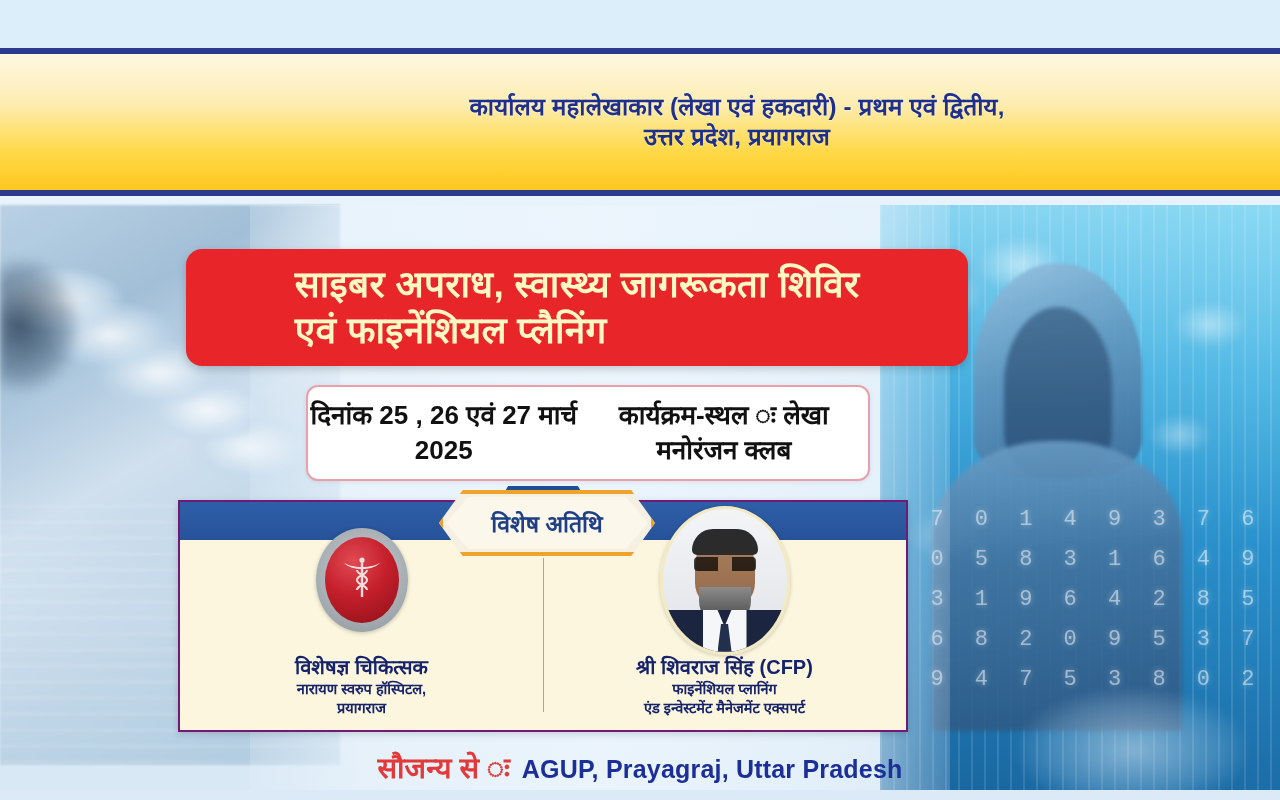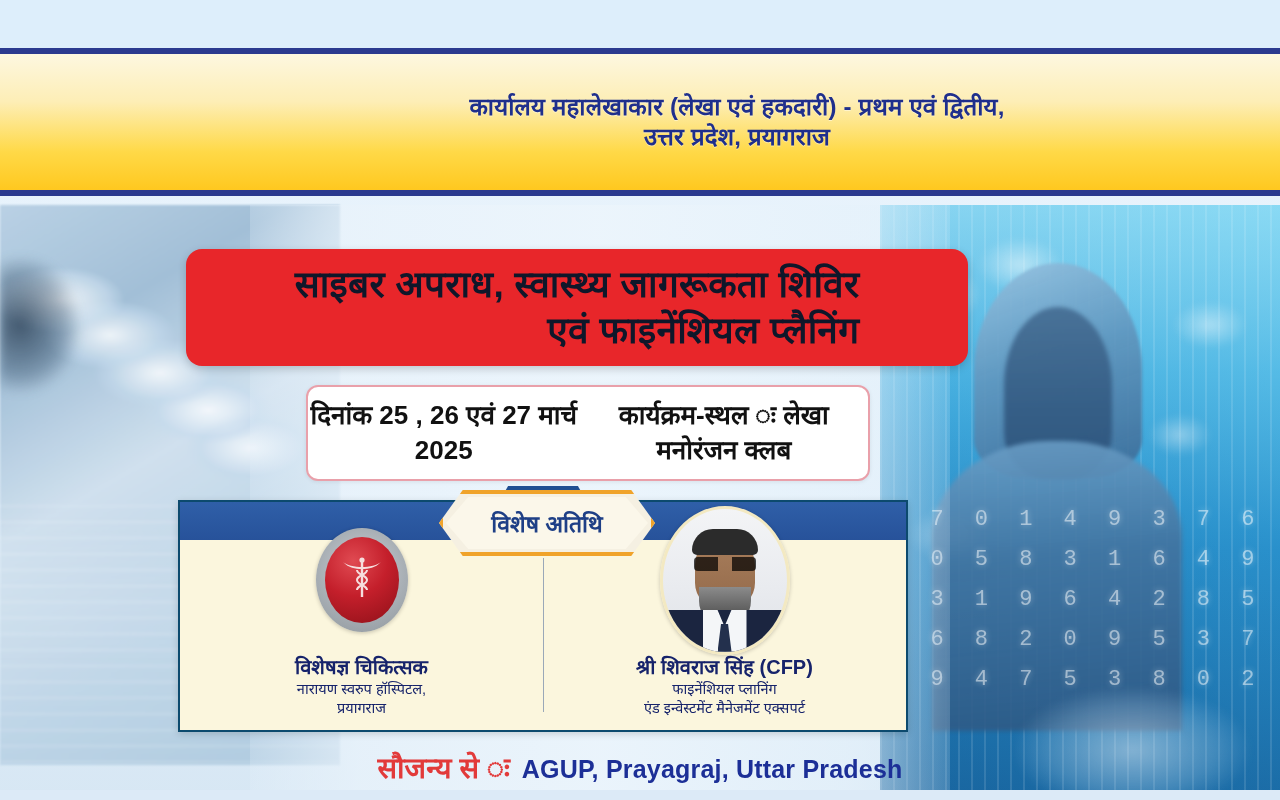--- a/index.html
+++ b/index.html
@@ -187,37 +187,37 @@
   }
 
   
   .title-banner{
     position:absolute;left:186px;top:249px;width:782px;height:117px;
     background:#e8262a;border-radius:16px;
     box-shadow:0 3px 8px rgba(0,0,0,.18);
     display:flex;align-items:center;justify-content:center;
   }
   .title-text{
-    color:#0f172a;font-weight:bold;font-size:37px;line-height:1.22;text-align:right;
+    color:#fef9c3;font-weight:bold;font-size:37px;line-height:1.22;text-align:left;
     letter-spacing:.3px;
   }
 
   
   .date-box{
     position:absolute;left:306px;top:385px;width:560px;height:92px;
     background:#fff;border:2px solid #e9a0aa;border-radius:12px;
     display:flex;flex-direction:row;align-items:center;justify-content:center;
     box-shadow:0 1px 4px rgba(0,0,0,.08);
   }
   .date-line{color:#111;font-weight:bold;font-size:26px;line-height:1.36;text-align:center;}
 
   
   .guest-panel{
     position:absolute;left:178px;top:500px;width:726px;height:228px;
-    background:#fbf6dd;border:2px solid #0c4a6e;
+    background:#fbf6dd;border:2px solid #701a75;
     box-shadow:0 2px 7px rgba(0,0,0,.15);
   }
   .guest-topband{
     position:absolute;left:0;top:0;width:100%;height:38px;
     background:linear-gradient(180deg,#2f5fa8 0%,#27529a 100%);
   }
   .guest-badge{
     position:absolute;left:50%;top:-12px;margin-left:-104px;width:208px;height:58px;
     display:flex;align-items:center;justify-content:center;
     background:#f5f0e2;
@@ -287,21 +287,21 @@
   }
   .med-inner{
     width:74px;height:86px;border-radius:50%;
     background:radial-gradient(circle at 38% 28%,#e04a52 0%,#c41f2b 45%,#8d1018 100%);
     display:flex;align-items:center;justify-content:center;
   }
   .guest-caption{
     margin-top:auto;margin-bottom:12px;text-align:center;padding:0 8px;
   }
   .guest-name{color:#16236b;font-weight:bold;font-size:20px;line-height:1.2;white-space:nowrap;}
-  .guest-role{color:#16236b;font-size:14.5px;line-height:1.22;font-weight:normal;margin-top:2px;}
+  .guest-role{color:#16236b;font-size:14.5px;line-height:1.22;font-weight:bold;margin-top:2px;}
 
   
   .footer{
     position:absolute;left:0;right:0;bottom:14px;
     display:flex;align-items:baseline;justify-content:center;gap:12px;
   }
   .footer-label{color:#e23a3a;font-weight:bold;font-size:29px;}
   .footer-value{color:#1c2f97;font-weight:bold;font-size:25px;letter-spacing:.2px;}
   .footer-strip{position:absolute;left:0;right:0;bottom:0;height:10px;background:#dceaf7;}
 </style>

